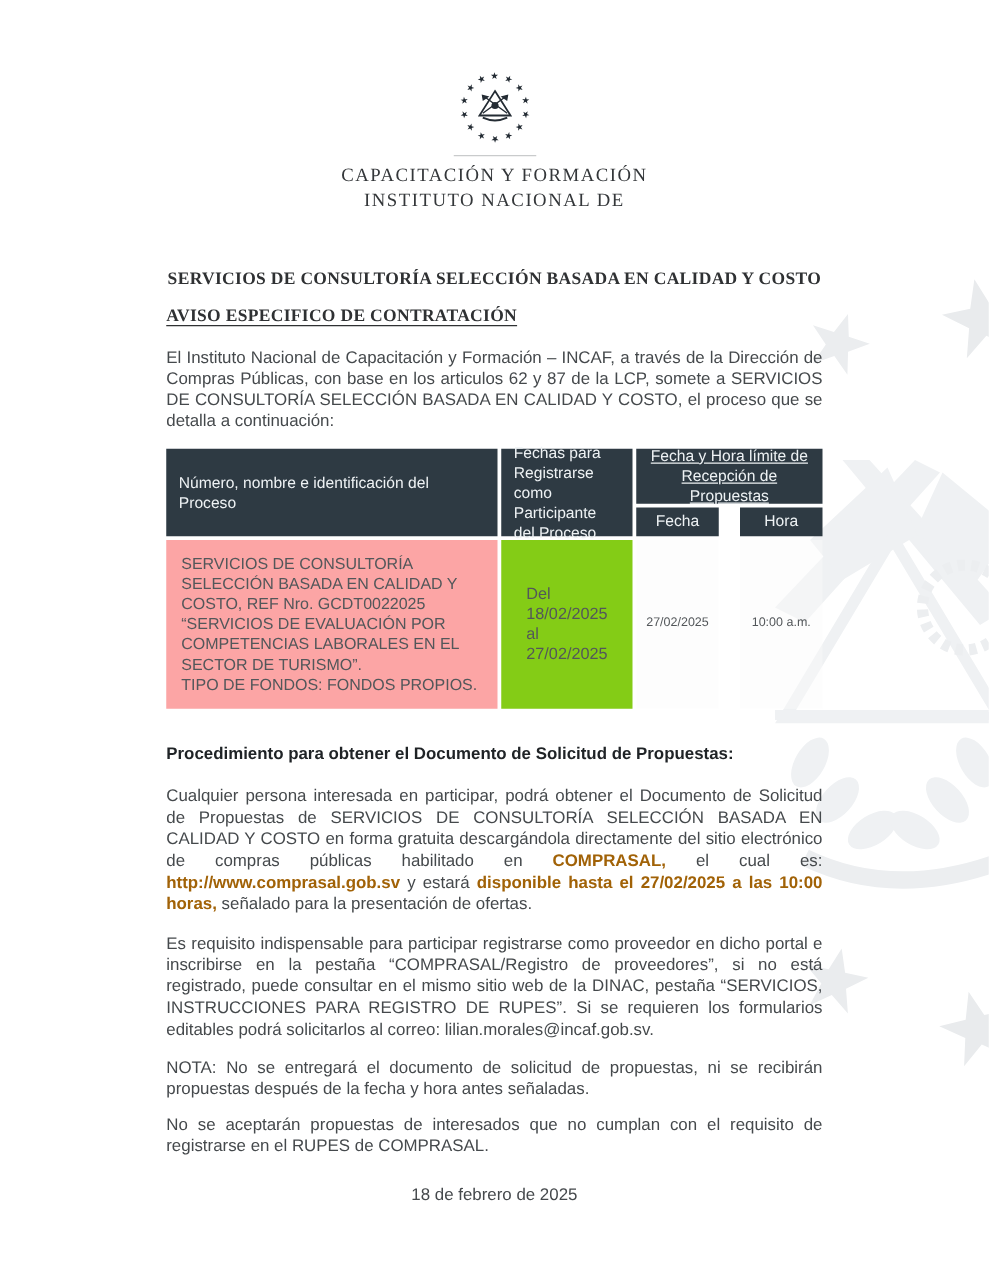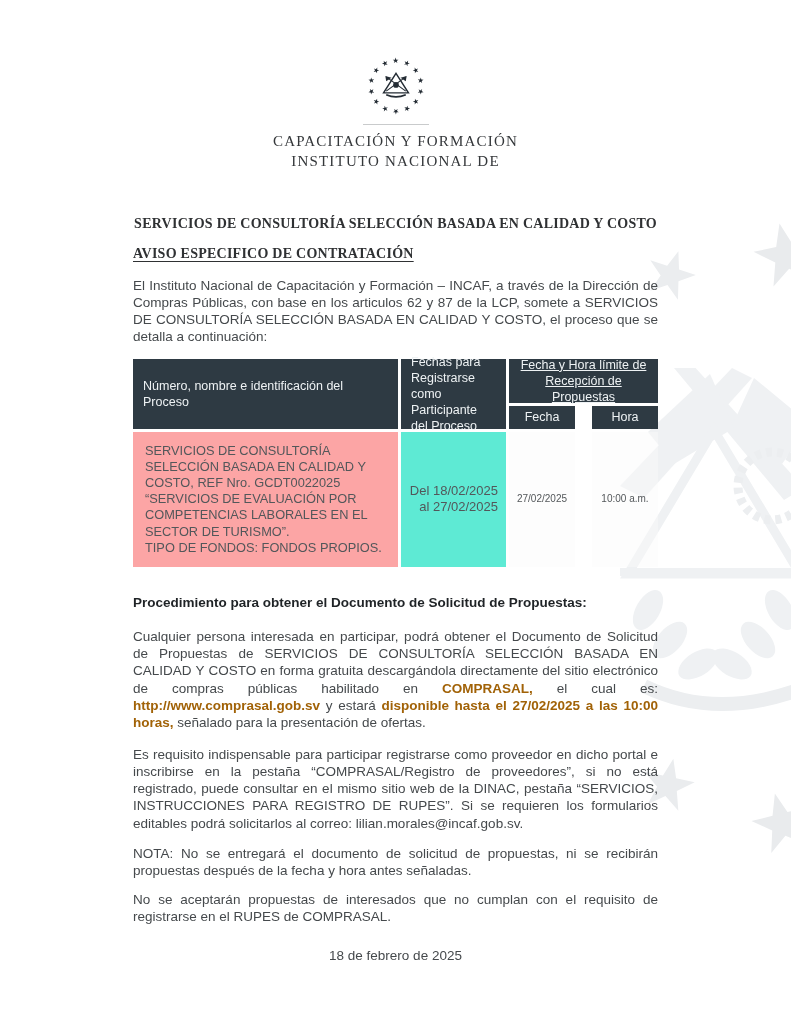--- a/index.html
+++ b/index.html
@@ -74,21 +74,21 @@
   }
   .h-full { height: 70px; }
   .h-top { height: 44px; justify-content: center; text-align: center; text-decoration: underline; }
   .h-sub { height: 23px; justify-content: center; text-align: center; padding: 2px 4px; }
   .td {
     font-size: 12.8px; line-height: 16.2px; color: #53575a;
     display: flex; flex-direction: column; justify-content: center;
     height: 135px;
   }
   .tdA { background: #fca5a5; padding: 10px 12px; text-align: left; }
-  .tdB { background: #5eead4; padding: 6px 8px; text-align: right; font-size: 13px; }
+  .tdB { background: #84cc16; padding: 6px 20px; text-align: left; font-size: 13px; }
   .tdC, .tdD { background: rgba(250,250,250,0.45); text-align: center; font-size: 10px; }
 </style>
 </head>
 <body>
 
 <div class="wm" style="left:645px; top:248px;">
   <svg width="52" height="52" viewBox="0 0 100 100" style="transform:rotate(18deg)">
     <polygon points="50,4 62,37 96,37 68,59 78,93 50,72 22,93 32,59 4,37 38,37" fill="#ebedef"></polygon>
   </svg>
 </div>

